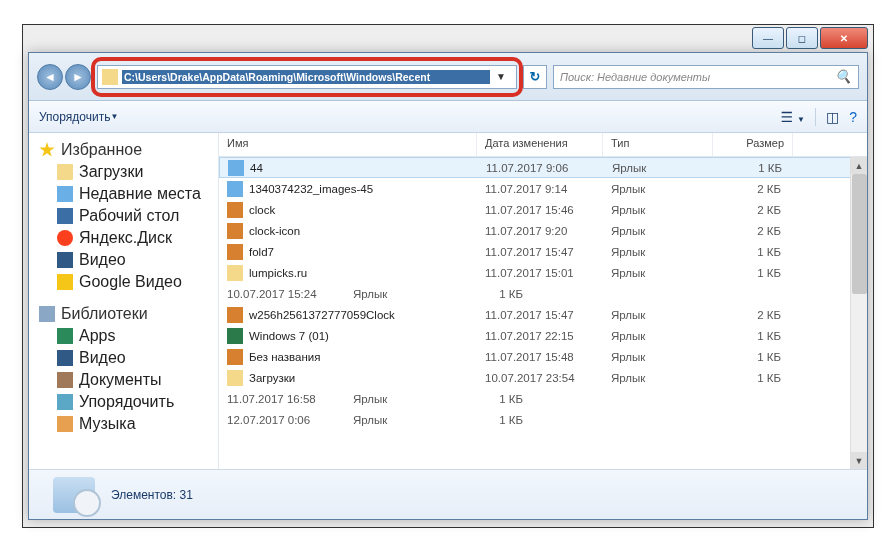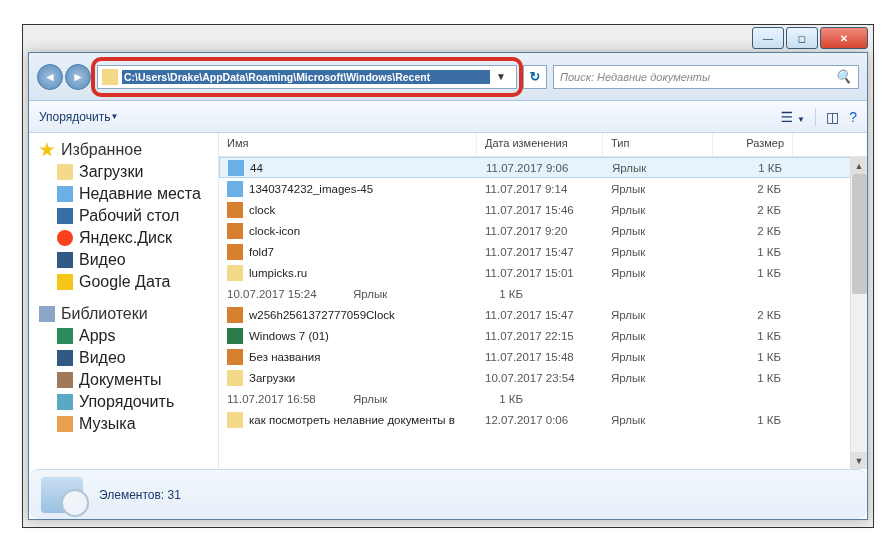--- a/index.html
+++ b/index.html
@@ -59,21 +59,21 @@
 .row .rtype { width: 110px; padding-left:8px; color:#555; }
 .row .rsize { width: 80px; text-align:right; padding-right:12px; color:#555; }
 .fico { width:16px; height:16px; flex-shrink:0; }
 .fico.img { background:#6ab0e6; }
 .fico.ico2 { background:#d68030; }
 .fico.folder { background:#f5d98a; }
 .fico.xls { background:#2a7a4a; }
 .scrollbar { position:absolute; right:0; top:0; bottom:0; width:17px; background:#f0f0f0; border-left:1px solid #ddd; }
 .scr-arrow { height:17px; background:#e0e0e0; display:flex; align-items:center; justify-content:center; font-size:9px; color:#555; }
 .scr-thumb { position:absolute; top:17px; width:15px; left:1px; height:120px; background:#c8c8c8; border-radius:2px; }
-.statusbar { height: 50px; background: linear-gradient(#f2f7fd,#e6eef8); border-top:1px solid #d0dae6; display:flex; align-items:center; padding:0 12px; gap:16px; font-size:12px; color:#1a3a6a;border-radius:10px; }
+.statusbar { height: 50px; background: linear-gradient(#f2f7fd,#e6eef8); border-top:1px solid #d0dae6; display:flex; align-items:center; padding:0 24px; gap:16px; font-size:12px; color:#1a3a6a; }
 .status-icon { width: 42px; height: 36px; background: linear-gradient(#c8def2,#9ac0e2); border-radius:4px; position:relative; }
 .status-icon::before { content:""; position:absolute; right:-6px; bottom:-4px; width:24px;height:24px; background:#f0f4f8; border-radius:50%; border:2px solid #b0c4d8; }
 </style>
 </head>
 <body>
 
 <div class="outer"></div>
 
 <div class="window">
   <div class="titlebar">
@@ -138,21 +138,21 @@
             <div class="side-item">
               <span class="ico ydisk"></span>
               <span>Яндекс.Диск</span>
             </div>
             <div class="side-item">
               <span class="ico video"></span>
               <span>Видео</span>
             </div>
             <div class="side-item">
               <span class="ico gdrive"></span>
-              <span>Google Дата</span>
+              <span>Google Видео</span>
             </div>
           </div>
       </div>
       <div class="side-group">
         <div class="side-head">
           <span class="ico lib"></span>
           <span>Библиотеки</span>
         </div>
         <div id="lib-items">
             <div class="side-item">
@@ -282,24 +282,20 @@
               <div class="rdate">10.07.2017 23:54</div>
               <div class="rtype">Ярлык</div>
               <div class="rsize">1 КБ</div>
             </div>
             <div class="row">
               <div class="rdate">11.07.2017 16:58</div>
               <div class="rtype">Ярлык</div>
               <div class="rsize">1 КБ</div>
             </div>
             <div class="row">
-              <div class="rname">
-                <span class="fico folder"></span>
-                <span>как посмотреть нелавние документы в</span>
-              </div>
               <div class="rdate">12.07.2017 0:06</div>
               <div class="rtype">Ярлык</div>
               <div class="rsize">1 КБ</div>
             </div>
           </div>
         <div class="scrollbar">
           <div class="scr-arrow">▲</div>
           <div class="scr-thumb"></div>
           <div class="scr-arrow" style="position:absolute;bottom:0;width:100%">▼</div>
         </div>

